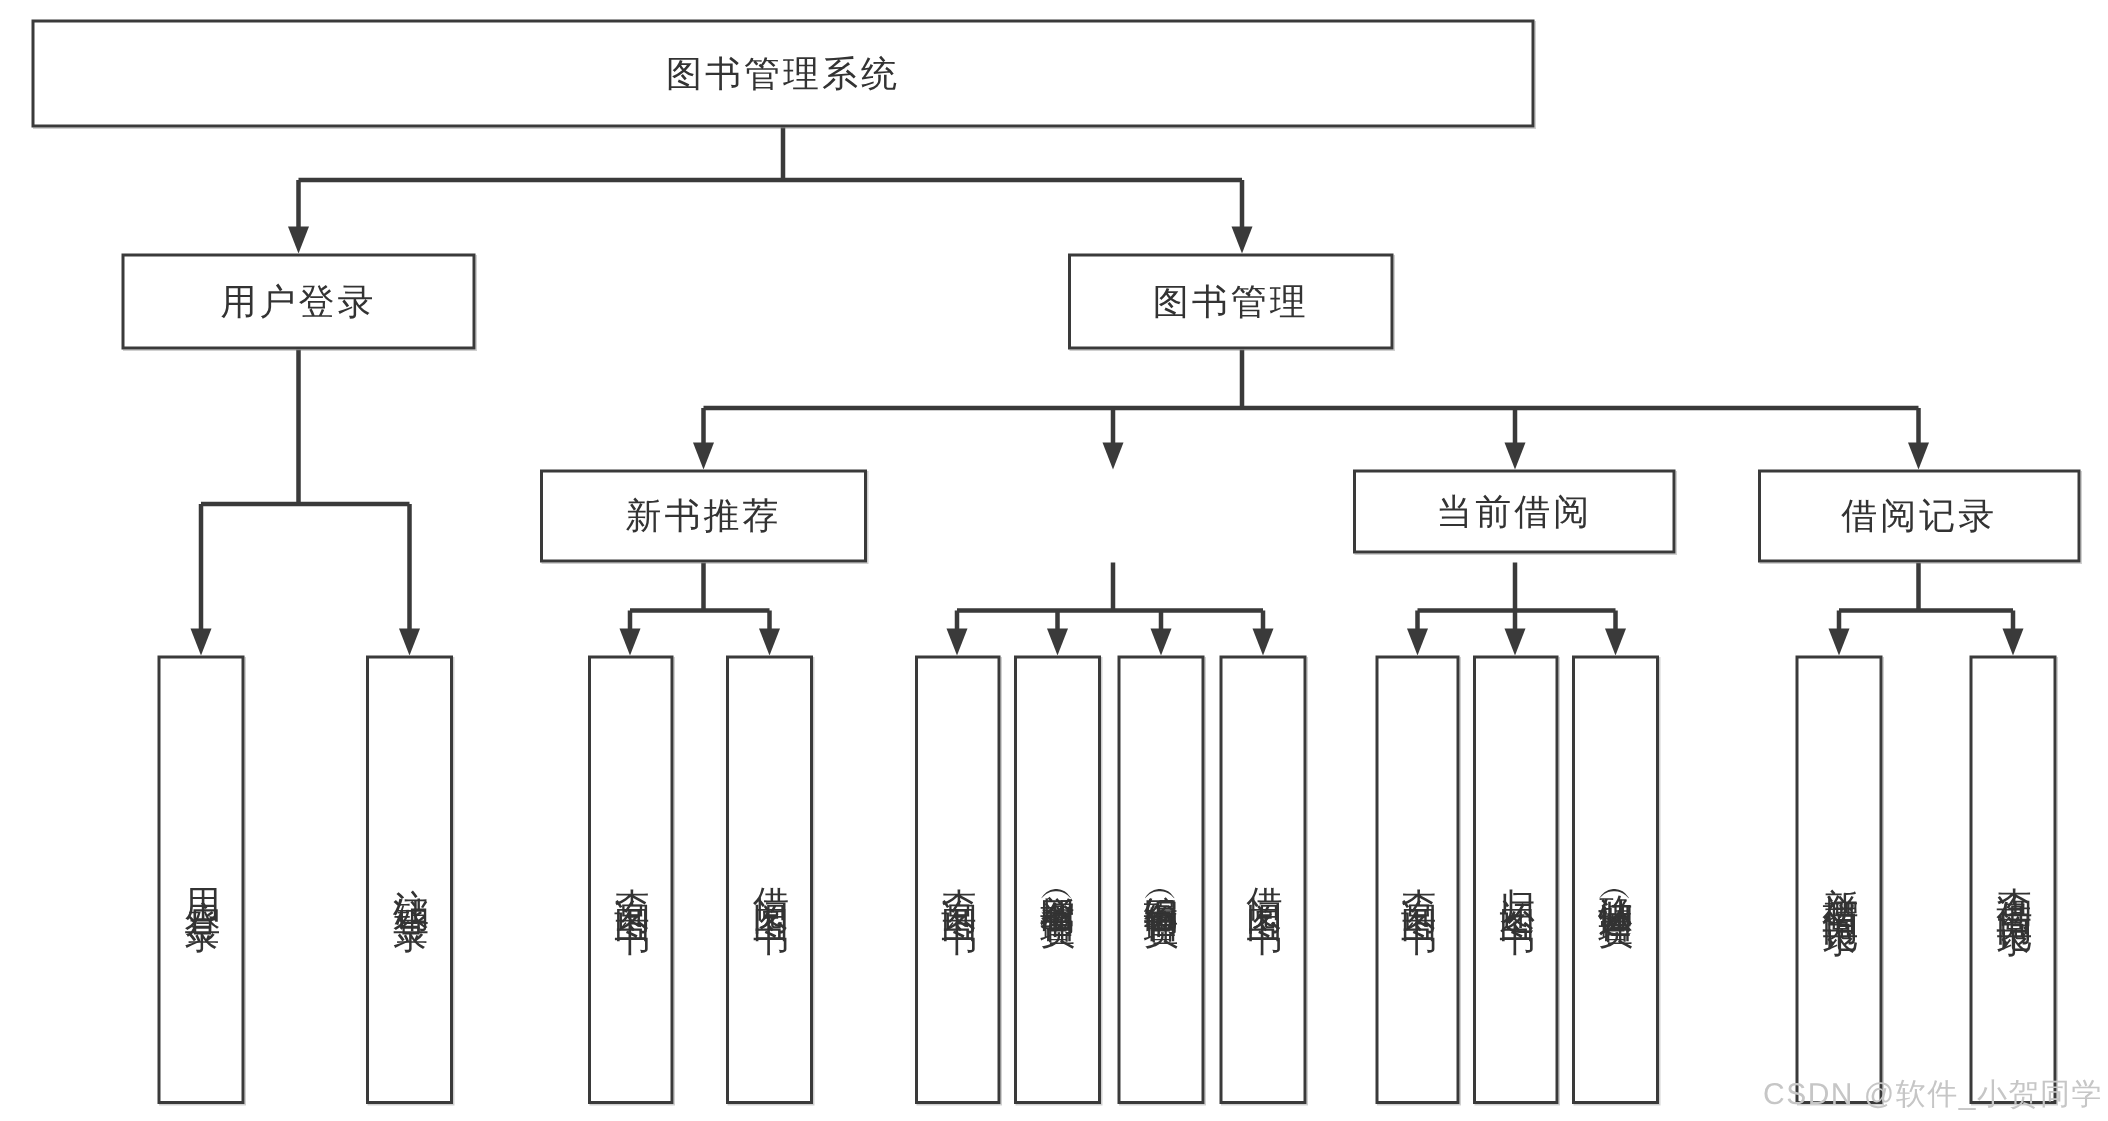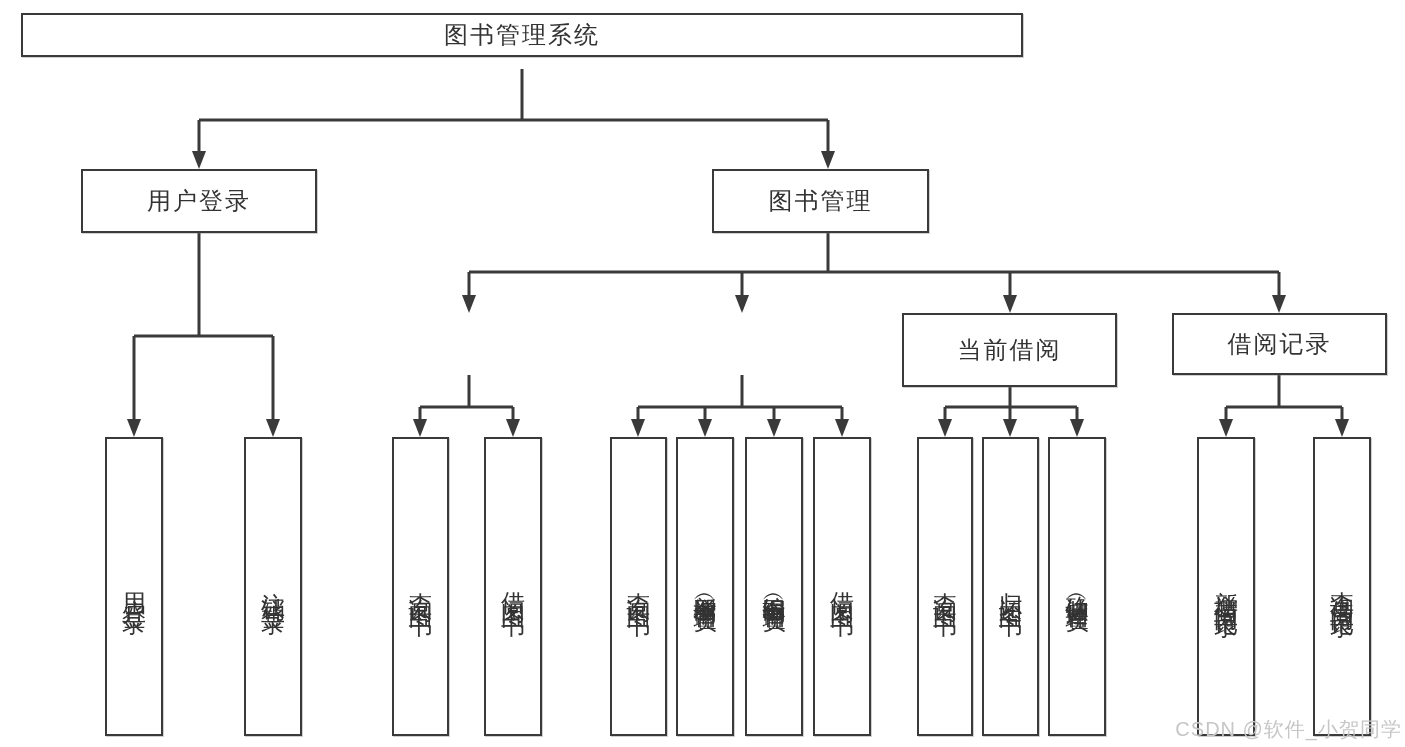--- a/index.html
+++ b/index.html
@@ -86,32 +86,35 @@
       <polygon points="774,437 767,419 781,419"></polygon>
       <polygon points="842,437 835,419 849,419"></polygon>
       <polygon points="945,437 938,419 952,419"></polygon>
       <polygon points="1010,437 1003,419 1017,419"></polygon>
       <polygon points="1077,437 1070,419 1084,419"></polygon>
       <polygon points="1226,437 1219,419 1233,419"></polygon>
       <polygon points="1342,437 1335,419 1349,419"></polygon>
     </g>
   </svg>
 
-  <div class="box" style="left:21px; top:13px; width:1002px; height:44px">
+  <div class="box" style="left:21px; top:13px; width:1002px; height:72px">
     <span class="hlabel">图书管理系统</span>
   </div>
 
   <div class="box" style="left:81px; top:169px; width:236px; height:64px">
     <span class="hlabel">用户登录</span>
   </div>
   <div class="box" style="left:712px; top:169px; width:217px; height:64px">
     <span class="hlabel">图书管理</span>
   </div>
 
-  <div class="box" style="left:902px; top:313px; width:215px; height:74px">
+  <div class="box" style="left:360px; top:313px; width:218px; height:62px">
+    <span class="hlabel">新书推荐</span>
+  </div>
+  <div class="box" style="left:902px; top:313px; width:215px; height:56px">
     <span class="hlabel">当前借阅</span>
   </div>
   <div class="box" style="left:1172px; top:313px; width:215px; height:62px">
     <span class="hlabel">借阅记录</span>
   </div>
 
   <div class="box leaf" style="left:105px; width:58px">
     <span class="vtext">用户登录</span>
   </div>
   <div class="box leaf" style="left:244px; width:58px">

